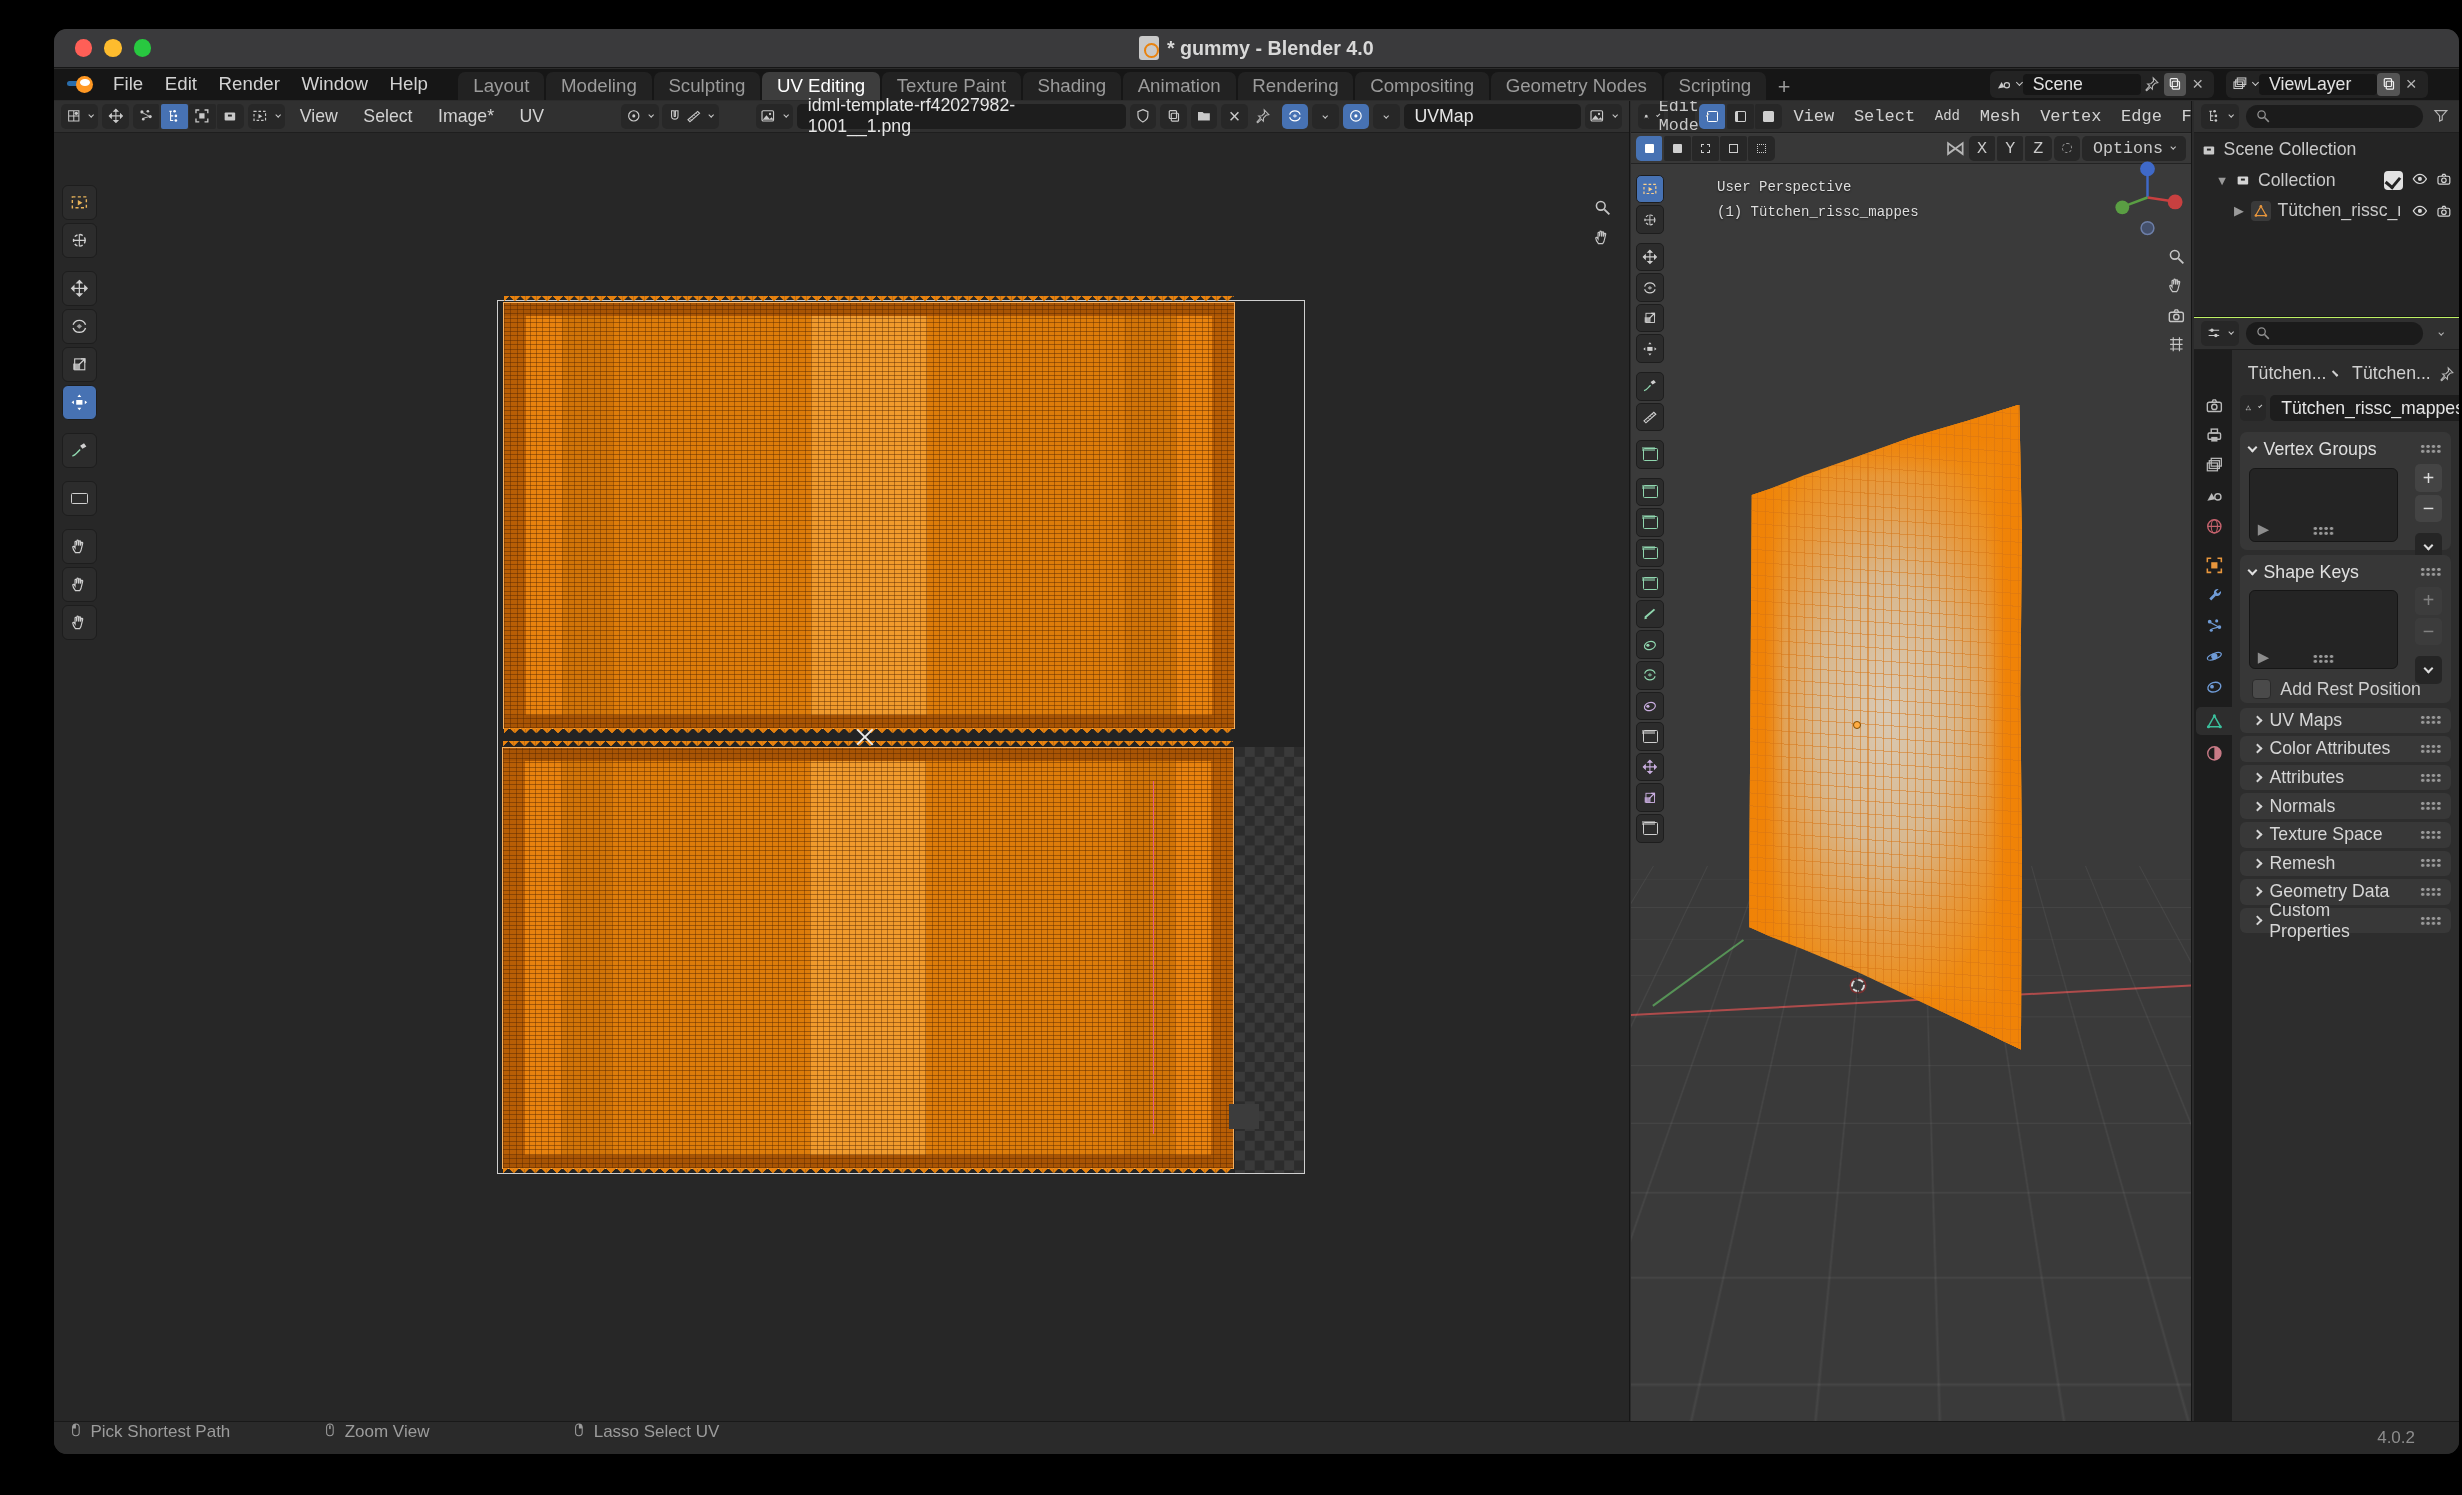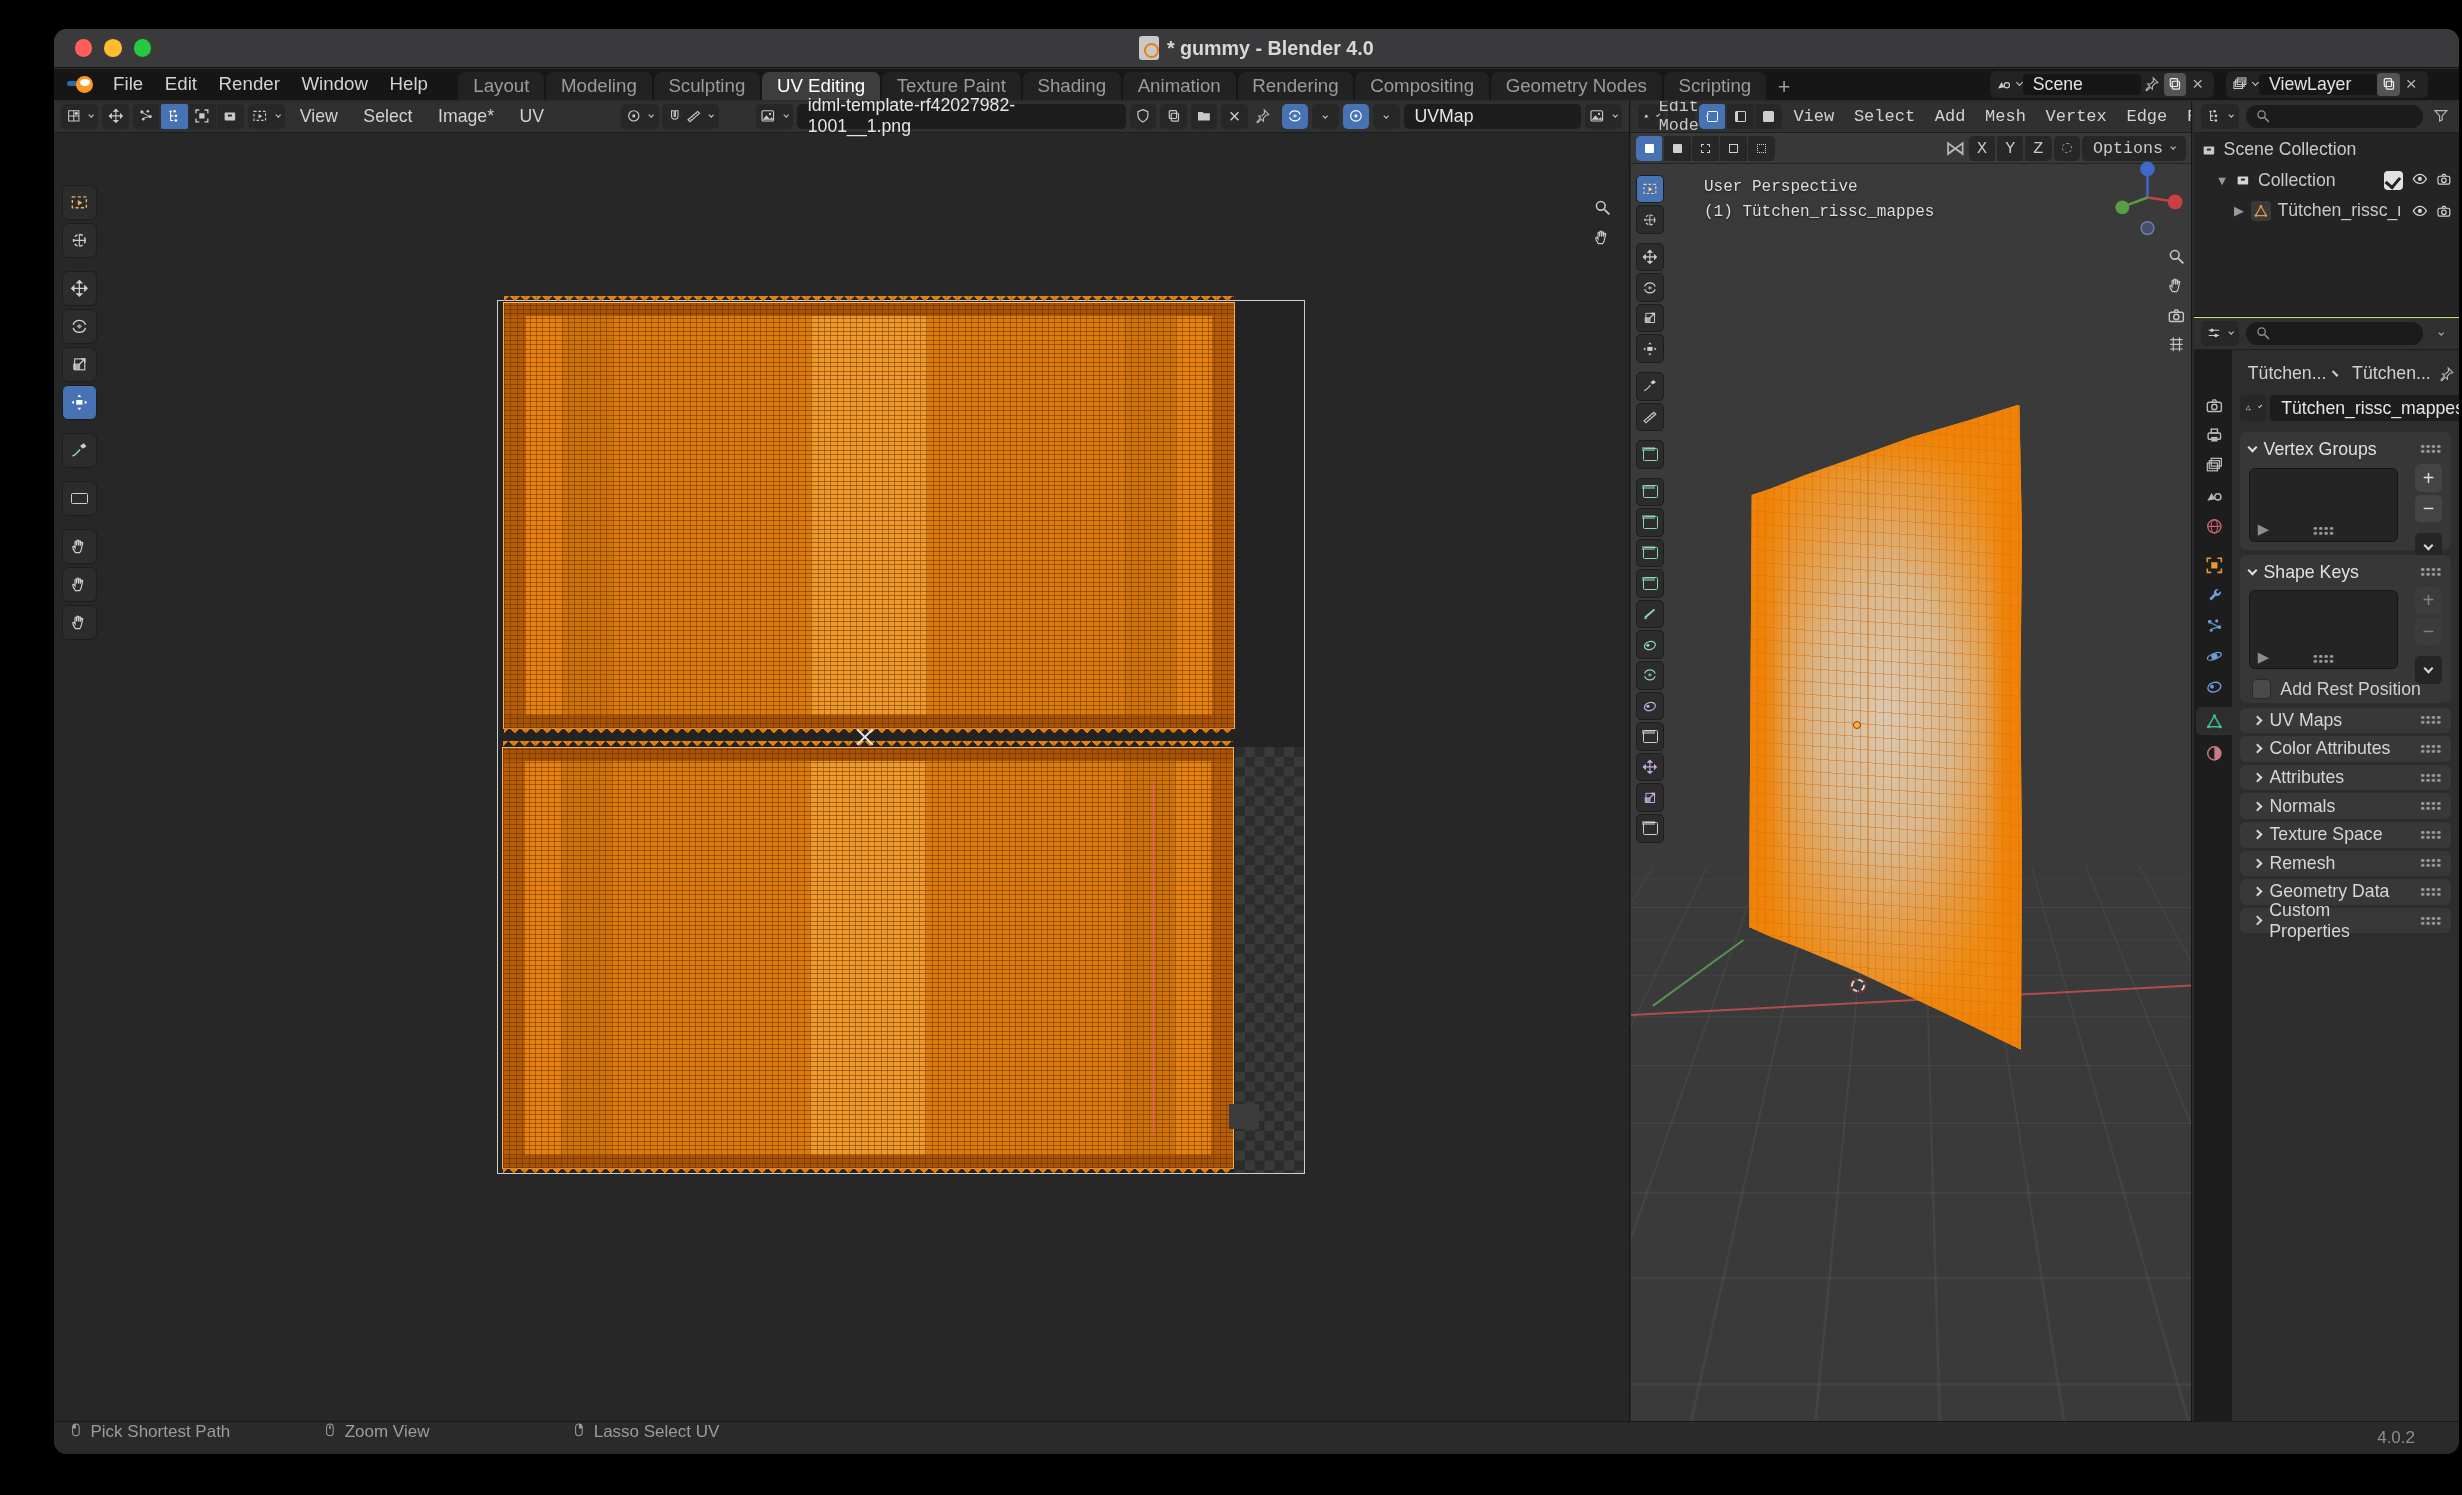--- a/index.html
+++ b/index.html
@@ -91,21 +91,21 @@
   
   #viewport{position:absolute;left:1577px;top:72px;width:561px;bottom:32.5px;background:#3a3a3a;border-right:1.5px solid #161616;overflow:hidden;font-family:Liberation Mono, monospace;}
   #vp-toolbar{position:absolute;left:4.9px;top:74px;width:30.5px;display:flex;flex-direction:column;gap:2px;z-index:5;}
   .vbtn{width:28.6px;height:28.6px;background:#2c2c2c;border:0.5px solid #1d1d1d;border-radius:4.9px;
     display:flex;align-items:center;justify-content:center;color:#cfcfcf;}
   .vbtn.active{background:#4772b3;color:#fff;}
   .vbtn .cube{width:14.8px;height:12.8px;border:1.5px solid currentColor;border-radius:1.5px;position:relative;}
   .vbtn .cube::after{content:"";position:absolute;left:-1.5px;top:-1.5px;width:100%;height:3.9px;background:currentColor;opacity:.55;}
   .vbtn.green{color:#8fd6ae;}
   .vbtn.purple{color:#c9aee0;}
-  #vp-overlay-text{position:absolute;left:73px;top:74px;color:#dedede;font-size:16px;line-height:25.6px;
+  #vp-overlay-text{position:absolute;left:86px;top:74px;color:#dedede;font-size:14px;line-height:25.6px;
     text-shadow:0 1px 2px rgba(0,0,0,.6);z-index:4;}
   #floor{position:absolute;left:-25%;right:-25%;top:58%;height:80%;
     transform:perspective(837px) rotateX(63deg);transform-origin:50% 0;
     background:repeating-linear-gradient(90deg,rgba(255,255,255,.06) 0 1px,transparent 1px 54px),
                repeating-linear-gradient(0deg,rgba(255,255,255,.06) 0 1px,transparent 1px 54px);}
   #axis-x{position:absolute;left:-5%;width:112%;top:68%;height:1.5px;background:rgba(214,82,82,.75);transform:rotate(-3deg);}
   #axis-y{position:absolute;left:2%;width:20%;top:66%;height:1.5px;background:rgba(96,176,96,.75);transform:rotate(-36deg);}
   #mesh{position:absolute;left:118px;top:304px;width:273px;height:645px;
     clip-path:polygon(1% 14%,8% 13%,20% 11%,40% 8%,60% 5%,80% 2.5%,99% 0%,100% 20%,99.4% 45%,100% 70%,99.6% 100%,80% 96%,60% 92%,40% 88%,20% 84.5%,8% 82.5%,0% 81%);
     background:
@@ -646,21 +646,21 @@
           </span>
         <span class="hbtn">
             <span class="cube" style="width:10.8px;height:10.8px;border:1.5px solid #cfcfcf;border-left-width:3.4px;border-radius:1.5px"></span>
           </span>
         <span class="hbtn">
             <span class="cube" style="width:10.8px;height:10.8px;background:#cfcfcf;border-radius:1.5px"></span>
           </span>
       </div>
       <span class="menu" style="font-size:17px;padding:0 7.9px">View</span>
       <span class="menu" style="font-size:17px;padding:0 7.9px">Select</span>
-      <span class="menu" style="font-size:17px;padding:0 7.9px">Add</span>
+      <span class="menu" style="font-size:14px;padding:0 7.9px">Add</span>
       <span class="menu" style="font-size:17px;padding:0 7.9px">Mesh</span>
       <span class="menu" style="font-size:17px;padding:0 7.9px">Vertex</span>
       <span class="menu" style="font-size:17px;padding:0 7.9px">Edge</span>
       <span class="menu" style="font-size:17px;padding:0 7.9px">Face</span>
 
     </div>
 
     <div class="toolrow" style="padding:0 4.9px;gap:2px">
       <div class="seg">
         <span class="hbtn blue">

